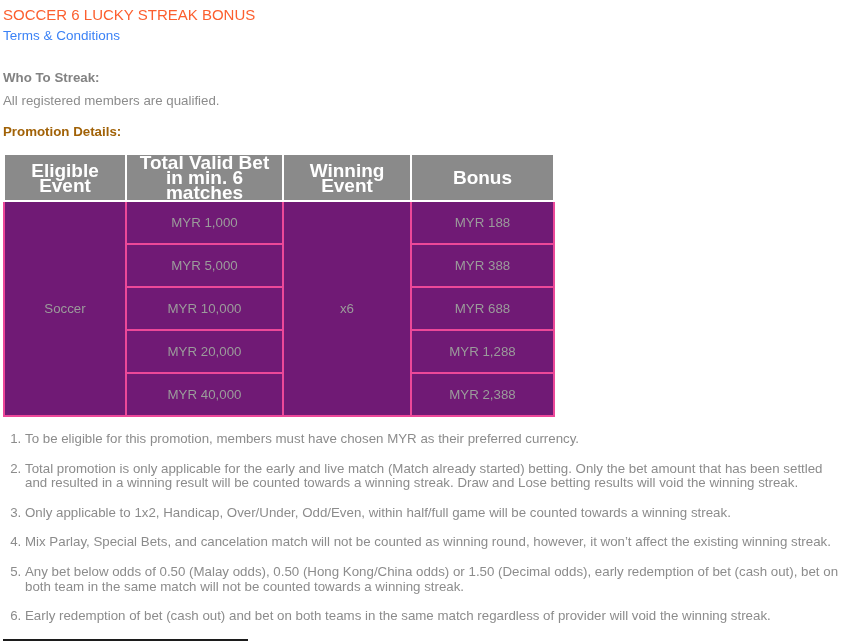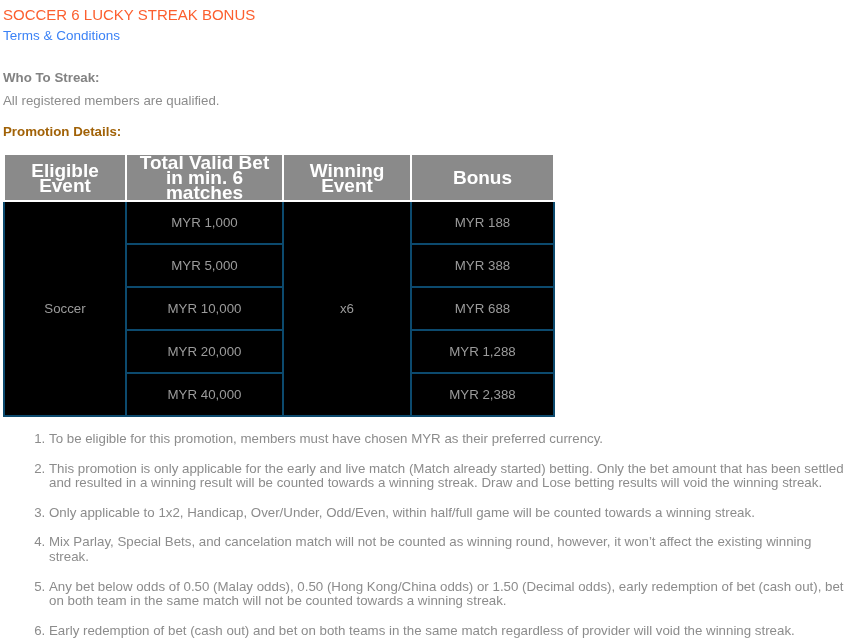--- a/index.html
+++ b/index.html
@@ -27,35 +27,35 @@
   table.promo-table {
     border-collapse: collapse; table-layout: fixed;
     width: 550px; margin-top: 14px;
   }
   .promo-table th {
     background: #8A8A8A; color: #ffffff; font-weight: bold; font-size: 19px;
     height: 39px; text-align: center; vertical-align: middle;
     border: 2px solid #ffffff; line-height: 15px; padding: 0 2px;
   }
   .promo-table td {
-    background: #000000; color: #9B9B9B; font-size: 13.3px;
+    background: #701a75; color: #9B9B9B; font-size: 13.3px;
     height: 41px; text-align: center; vertical-align: middle;
-    border: 2px solid #0c4a6e; padding: 0 2px;
+    border: 2px solid #ec4899; padding: 0 2px;
   }
   .col-event { width: 122px; }
   .col-bet   { width: 157px; }
   .col-streak{ width: 128px; }
   .col-bonus { width: 143px; }
 
   ol.terms-list {
     margin: 15px 0 0 0; padding: 0 4px 0 22px;
     color: #8C8C8C;
   }
   ol.terms-list li {
-    line-height: 14.6px; margin-bottom: 15px; margin-left: 24px;
+    line-height: 14.6px; margin-bottom: 15px;
   }
   .bottom-line {
     width: 245px; height: 0;
     border-top: 2px solid #1c1c1c;
     margin-top: 0;
   }
 </style>
 </head>
 <body>
 
@@ -105,21 +105,21 @@
     </tr>
     <tr>
       <td>MYR 40,000</td>
       <td>MYR 2,388</td>
     </tr>
   </tbody>
 </table>
 
 <ol class="terms-list">
   <li>To be eligible for this promotion, members must have chosen MYR as their preferred currency.</li>
-  <li>This promotion is only applicable for the early and live match (Match already started) betting. Only the bet amount that has been settled and resulted in a winning result will be counted towards a winning streak. Draw and Lose betting results will void the winning streak.</li>
+  <li>Total promotion is only applicable for the early and live match (Match already started) betting. Only the bet amount that has been settled and resulted in a winning result will be counted towards a winning streak. Draw and Lose betting results will void the winning streak.</li>
   <li>Only applicable to 1x2, Handicap, Over/Under, Odd/Even, within half/full game will be counted towards a winning streak.</li>
   <li>Mix Parlay, Special Bets, and cancelation match will not be counted as winning round, however, it won’t affect the existing winning streak.</li>
   <li>Any bet below odds of 0.50 (Malay odds), 0.50 (Hong Kong/China odds) or 1.50 (Decimal odds), early redemption of bet (cash out), bet on both team in the same match will not be counted towards a winning streak.</li>
   <li>Early redemption of bet (cash out) and bet on both teams in the same match regardless of provider will void the winning streak.</li>
 </ol>
 
 <div class="bottom-line"></div>
 
 
 

